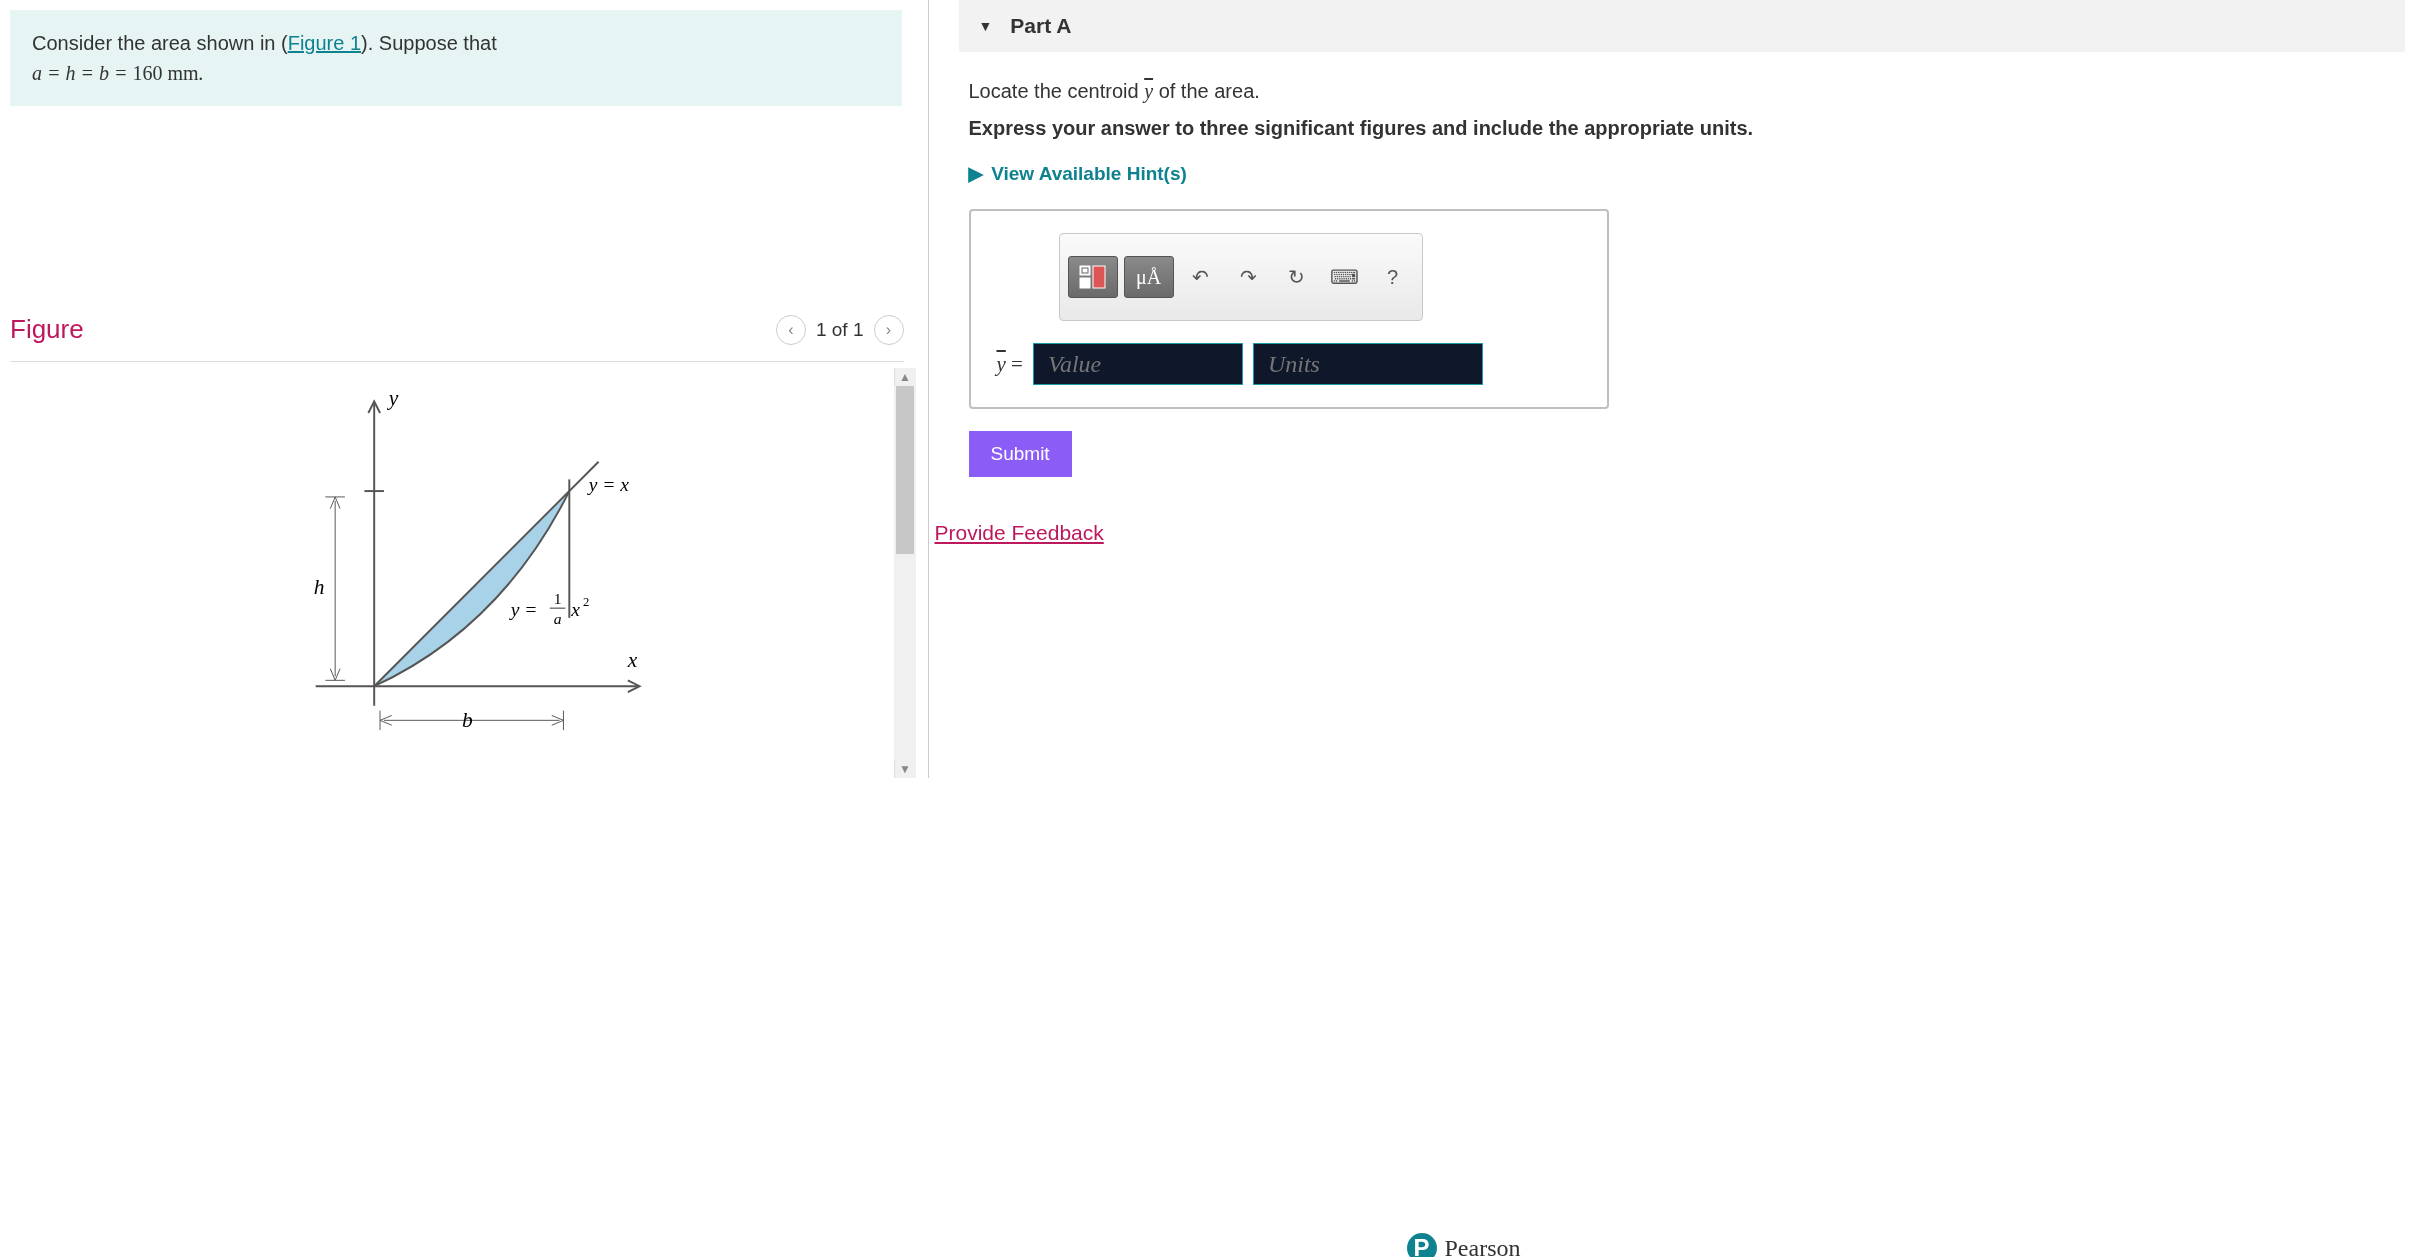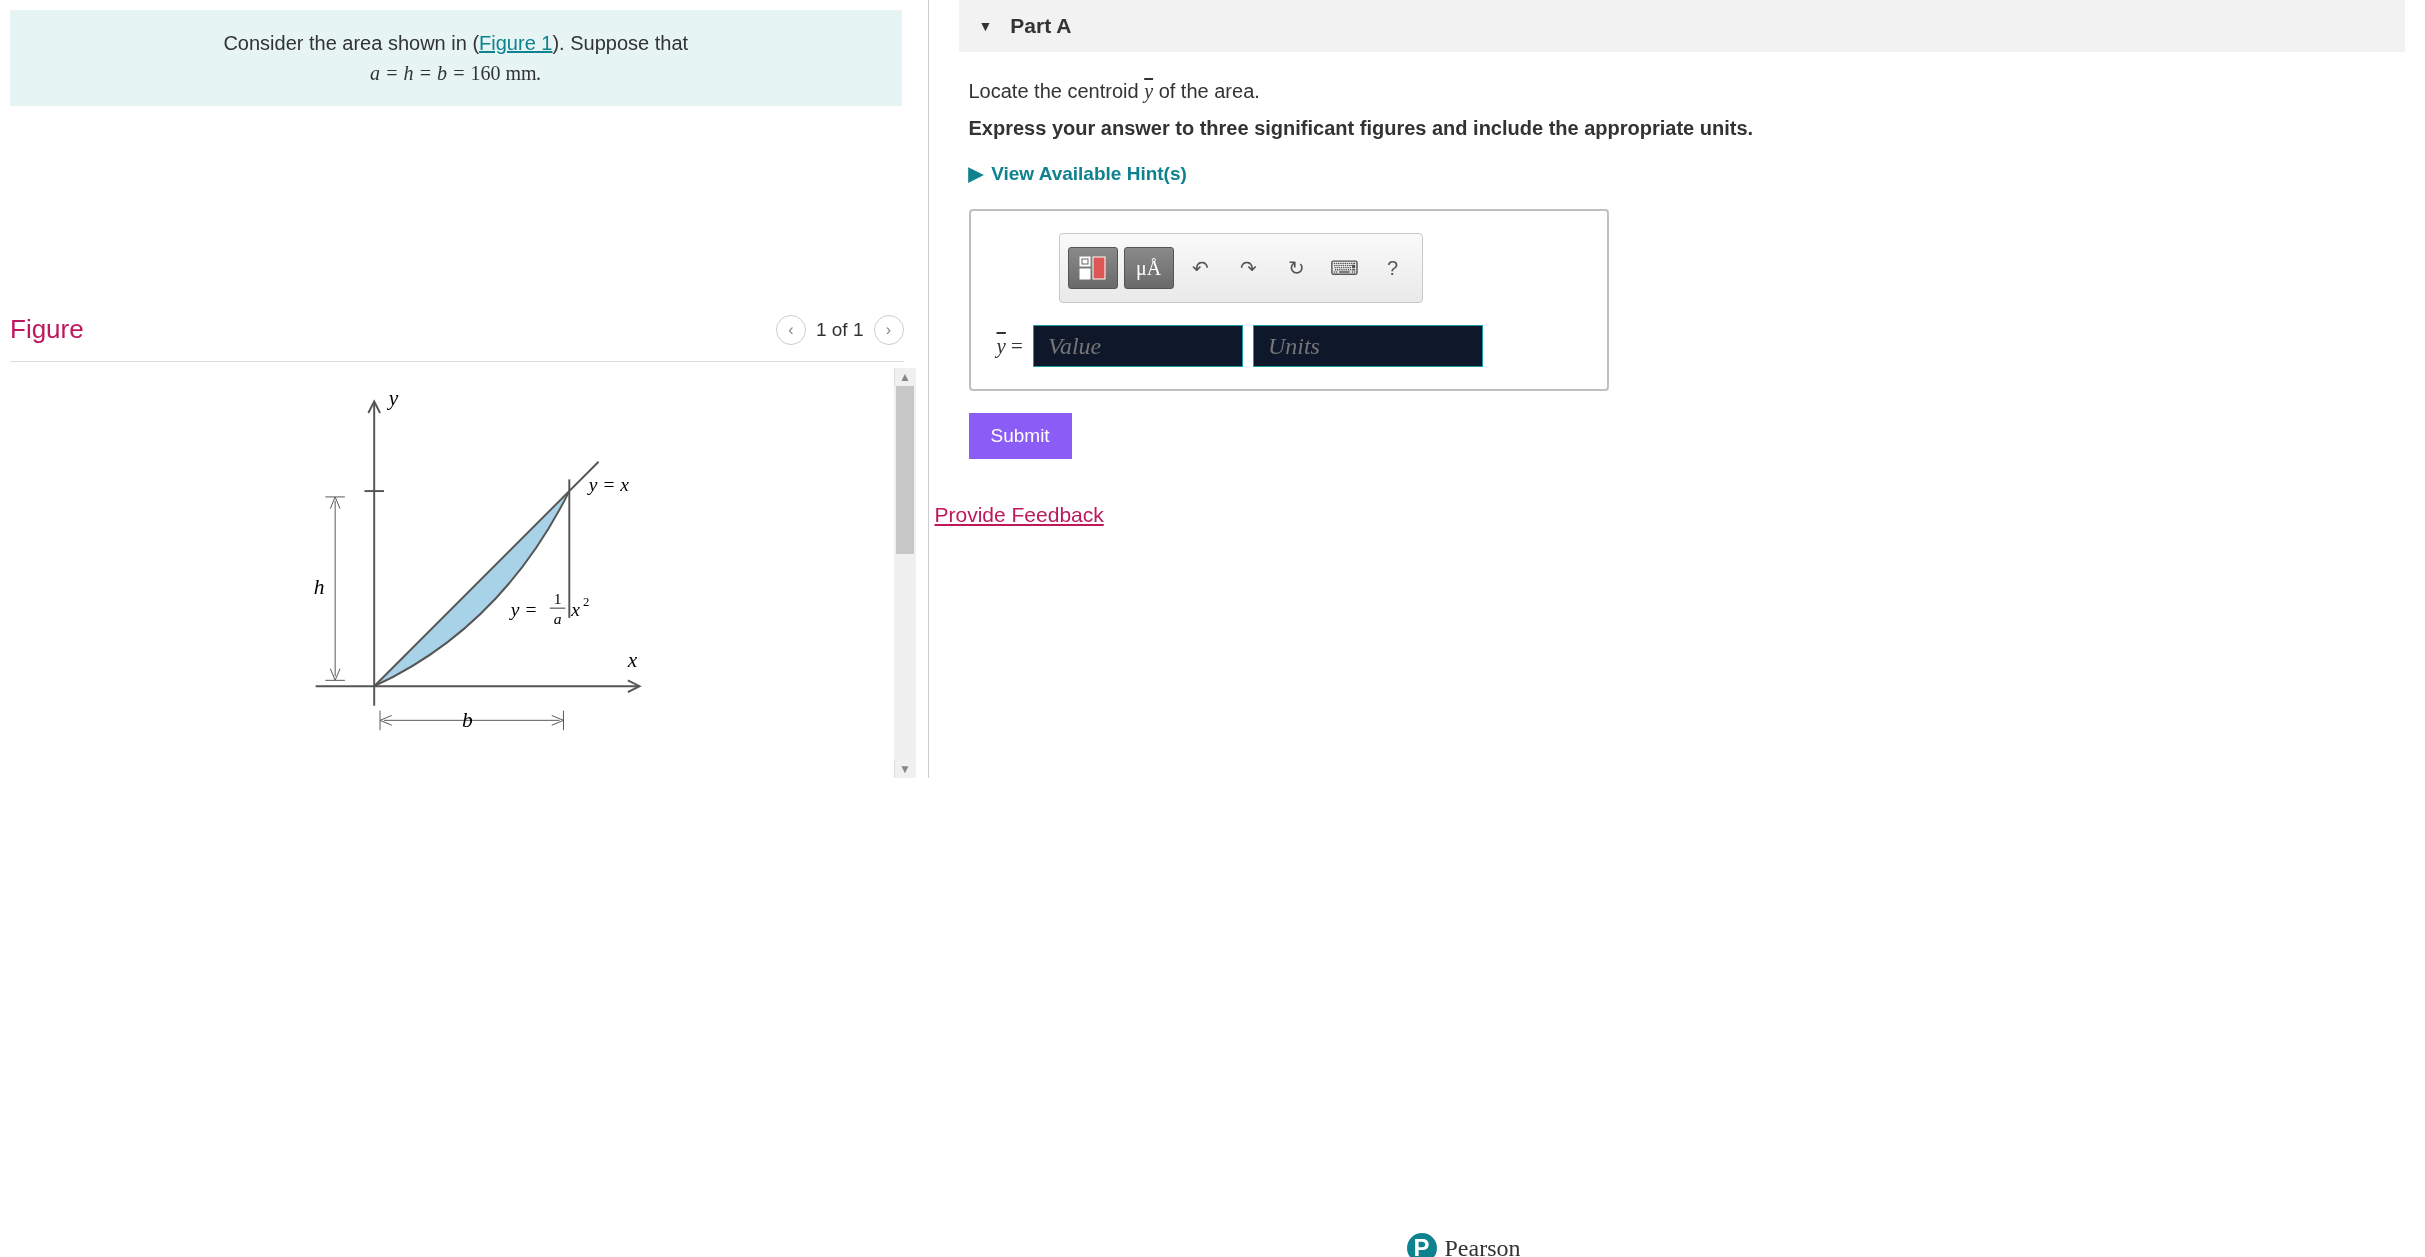--- a/index.html
+++ b/index.html
@@ -24,21 +24,20 @@
     border-left: 1px solid #ccc;
     margin-left: 6px;
   }
   .prompt-box {
     background: #e6f4f4;
     padding: 18px 22px;
     font-size: 20px;
     line-height: 1.5;
     margin-bottom: 200px;
     margin-right: 20px;
-    text-align: center;
   }
   .prompt-box a { color: #0f8290; text-decoration: underline; }
   .figure-header {
     display: flex;
     align-items: center;
     justify-content: space-between;
     border-bottom: 1px solid #ddd;
     padding: 8px 0 16px 0;
     margin-right: 18px;
   }
@@ -93,21 +92,21 @@
     border: 2px solid #bfbfbf;
     border-radius: 4px;
     margin-top: 24px;
     padding: 22px 26px;
     width: 640px;
   }
   .toolbar {
     display: inline-flex; align-items: center; gap: 6px;
     background: linear-gradient(#fafafa,#e9e9e9);
     border: 1px solid #c8c8c8; border-radius: 4px;
-    padding: 13px 8px; margin-left: 62px; margin-bottom: 22px;
+    padding: 22px 8px; margin-left: 62px; margin-bottom: 22px;
   }
   .tb-btn {
     min-width: 42px; height: 42px;
     display: flex; align-items: center; justify-content: center;
     font-size: 20px; color: #555;
     border-radius: 3px;
   }
   .tb-btn.raised {
     background: linear-gradient(#8a8a8a,#6a6a6a);
     color: #fff; border: 1px solid #555;

